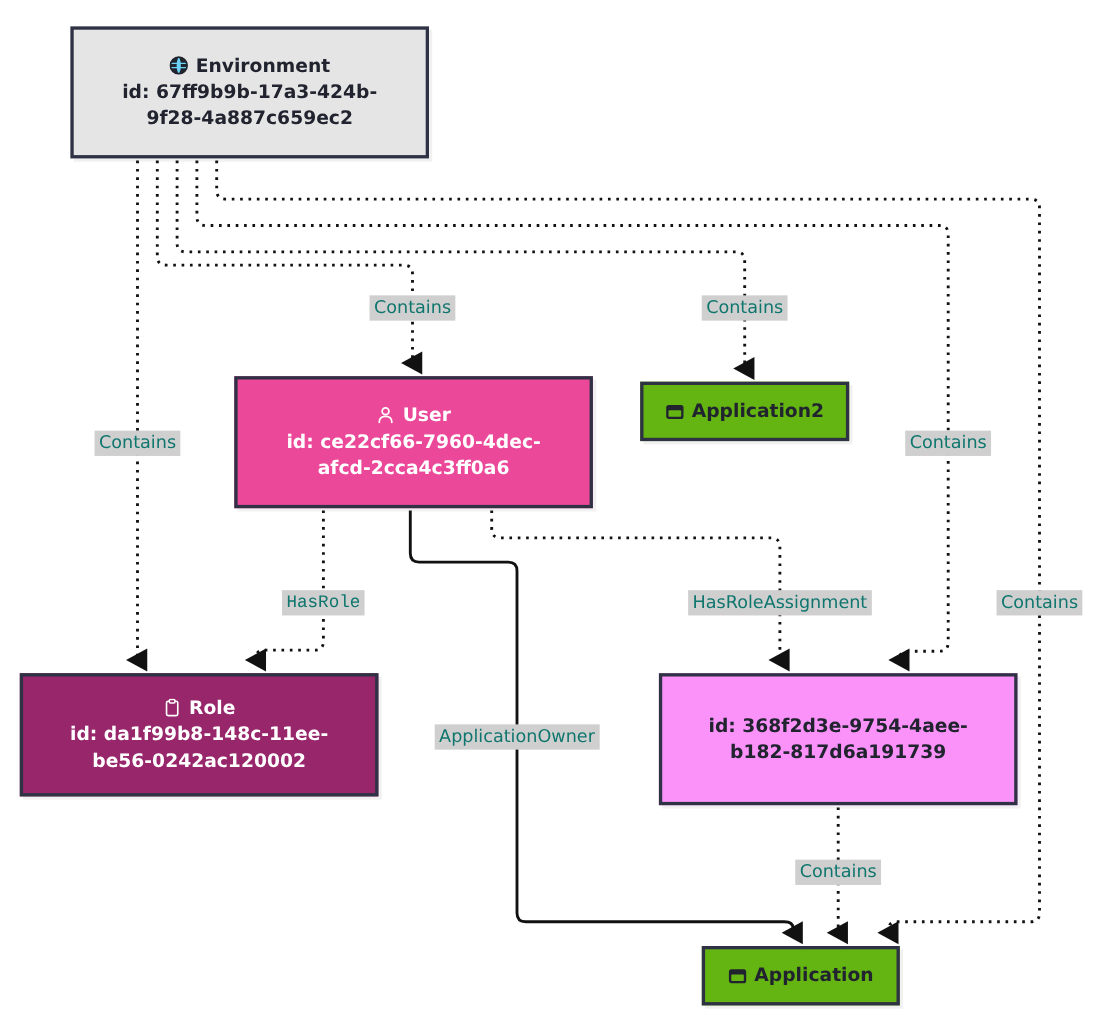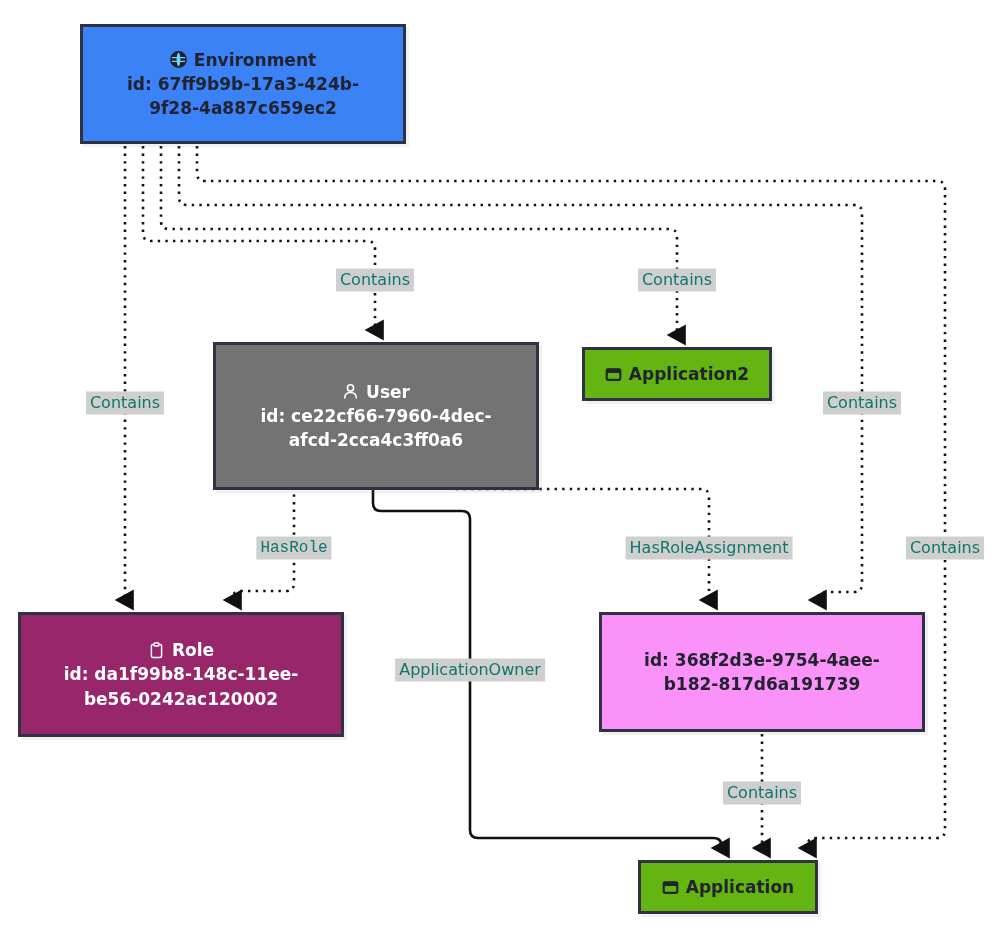--- a/index.html
+++ b/index.html
@@ -101,37 +101,37 @@
       <path stroke-dasharray="2.4 5.2" d="M 294 464 L 294 583 Q 294 591 286 591 L 241 591 Q 233 591 233 597 L 233 600"></path>
 
       <path stroke-dasharray="2.4 5.2" d="M 447 464 L 447 481 Q 447 489 455 489 L 701 489 Q 709 489 709 497 L 709 600"></path>
 
       <path stroke-dasharray="2.4 5.2" d="M 762 734 L 762 848"></path>
 
       <path stroke-dasharray="0" d="M 373 464 L 373 503 Q 373 511 381 511 L 462 511 Q 470 511 470 519 L 470 830 Q 470 838 478 838 L 713 838 Q 721 838 721 844 L 721 848"></path>
     </g>
   </svg>
 
-  <div class="node node-dark" style="left:80px; top:24px; width:326px; height:120px; background:#3b82f6;">
+  <div class="node node-dark" style="left:64px; top:24px; width:326px; height:120px; background:#e5e5e5;">
     <div class="node-head">
       <span class="node-icon">
         <svg width="17" height="17" viewBox="0 0 16 16" aria-hidden="true">
           <circle cx="8" cy="8" r="7.2" fill="#21242f"></circle>
           <path d="M8 1.2 C5.6 3.4 5.6 12.6 8 14.8 C10.4 12.6 10.4 3.4 8 1.2 Z" fill="#6CD3F7"></path>
           <path d="M1.1 6.2 L14.9 6.2 M1.1 9.8 L14.9 9.8" stroke="#6CD3F7" stroke-width="1.1" fill="none"></path>
           <circle cx="8" cy="8" r="7.2" fill="none" stroke="#21242f" stroke-width="1.4"></circle>
         </svg>
       </span>
       <span>Environment</span>
     </div>
     <div class="node-id">id: 67ff9b9b-17a3-424b-
 9f28-4a887c659ec2</div>
   </div>
 
-  <div class="node node-light" style="left:213px; top:342px; width:326px; height:148px; background:#737373;">
+  <div class="node node-light" style="left:213px; top:342px; width:326px; height:120px; background:#ec4899;">
     <div class="node-head">
       <span class="node-icon">
         <svg width="17" height="17" viewBox="0 0 16 16" aria-hidden="true">
           <circle cx="8" cy="4.6" r="2.9" fill="none" stroke="#ffffff" stroke-width="1.5"></circle>
           <path d="M2.6 14 C2.6 10.6 5 9 8 9 C11 9 13.4 10.6 13.4 14" fill="none" stroke="#ffffff" stroke-width="1.5" stroke-linecap="round"></path>
         </svg>
       </span>
       <span>User</span>
     </div>
     <div class="node-id">id: ce22cf66-7960-4dec-
@@ -143,21 +143,21 @@
       <span class="node-icon">
         <svg width="17" height="17" viewBox="0 0 16 16" aria-hidden="true">
           <rect x="1.2" y="2.6" width="13.6" height="10.8" rx="1.6" fill="#21242f" stroke="#21242f" stroke-width="1.2"></rect>
           <rect x="2.6" y="6.6" width="10.8" height="5.4" rx="0.8" fill="#64B512"></rect>
         </svg>
       </span>
       <span>Application2</span>
     </div>
   </div>
 
-  <div class="node node-light" style="left:18px; top:612px; width:326px; height:125px; background:#98266B;">
+  <div class="node node-light" style="left:18px; top:612px; width:326px; height:112px; background:#98266B;">
     <div class="node-head">
       <span class="node-icon">
         <svg width="17" height="17" viewBox="0 0 16 16" aria-hidden="true">
           <rect x="3.2" y="2.4" width="9.6" height="12.2" rx="1.4" fill="none" stroke="#ffffff" stroke-width="1.4"></rect>
           <rect x="5.6" y="0.9" width="4.8" height="2.9" rx="0.9" fill="#98266B" stroke="#ffffff" stroke-width="1.3"></rect>
         </svg>
       </span>
       <span>Role</span>
     </div>
     <div class="node-id">id: da1f99b8-148c-11ee-

